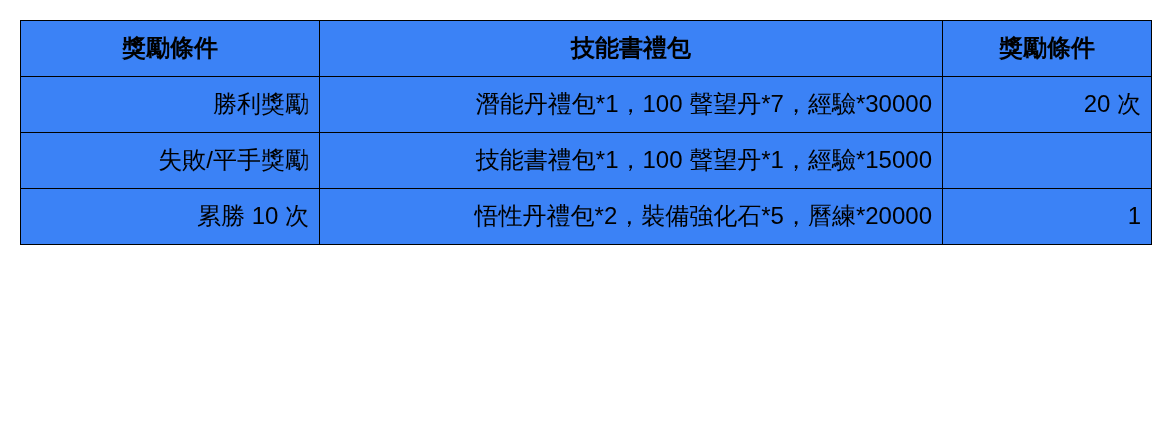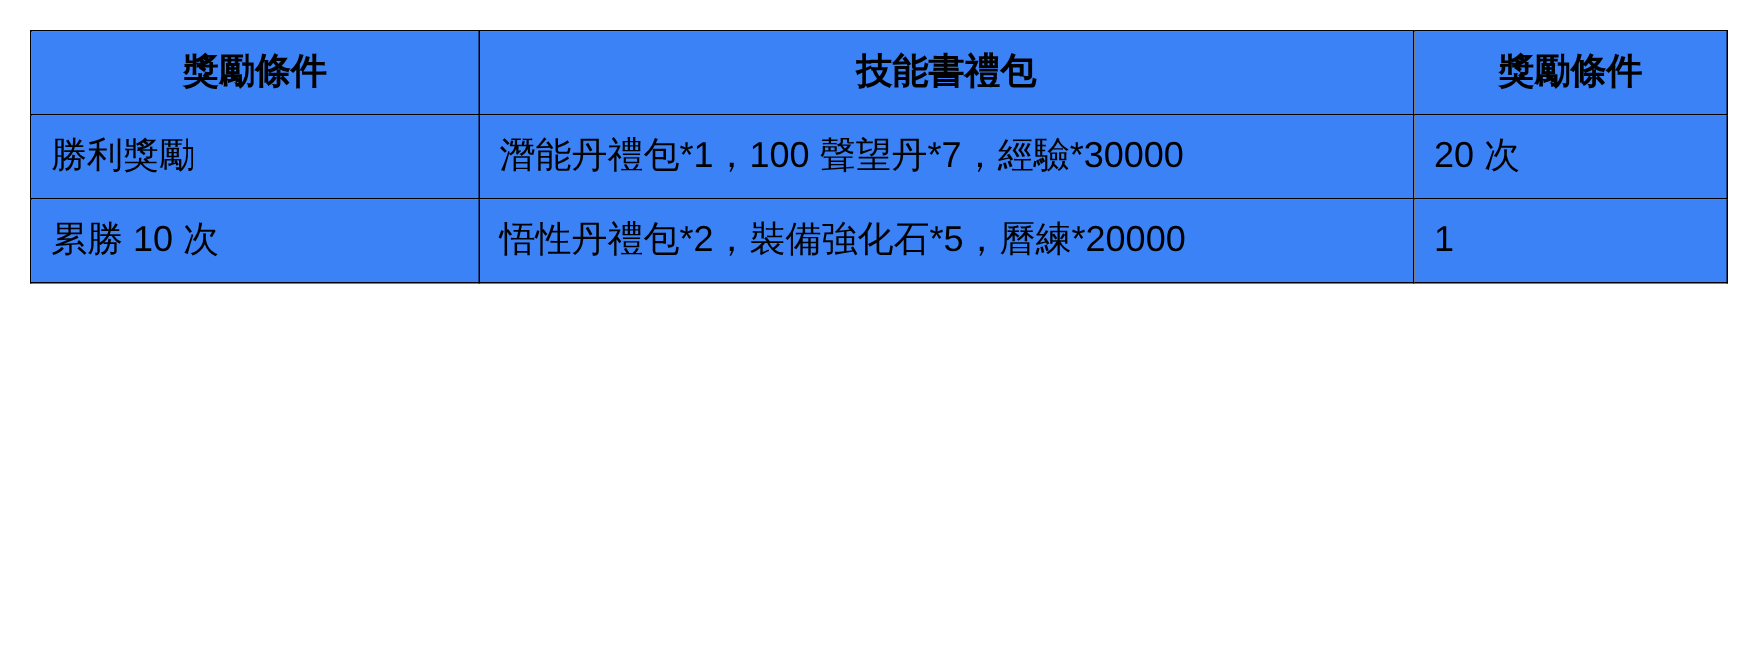--- a/index.html
+++ b/index.html
@@ -37,21 +37,21 @@
     overflow: hidden;
     background: #3b82f6;
   }
   table.rewards th {
     font-weight: bold;
     text-align: center;
     padding: 0;
   }
   table.rewards td {
     font-weight: normal;
-    text-align: left;
+    text-align: right;
   }
 </style>
 </head>
 <body>
 
 <table class="rewards">
   <colgroup>
     <col class="c1">
     <col class="c2">
     <col class="c3">
@@ -63,18 +63,23 @@
       <th>獎勵條件</th>
     </tr>
   </thead>
   <tbody>
     <tr>
       <td>勝利獎勵</td>
       <td>潛能丹禮包*1，100 聲望丹*7，經驗*30000</td>
       <td>20 次</td>
     </tr>
     <tr>
+      <td>失敗/平手獎勵</td>
+      <td>技能書禮包*1，100 聲望丹*1，經驗*15000</td>
+      <td></td>
+    </tr>
+    <tr>
       <td>累勝 10 次</td>
       <td>悟性丹禮包*2，裝備強化石*5，曆練*20000</td>
       <td>1</td>
     </tr>
   </tbody>
 </table>
 
 </body></html>

